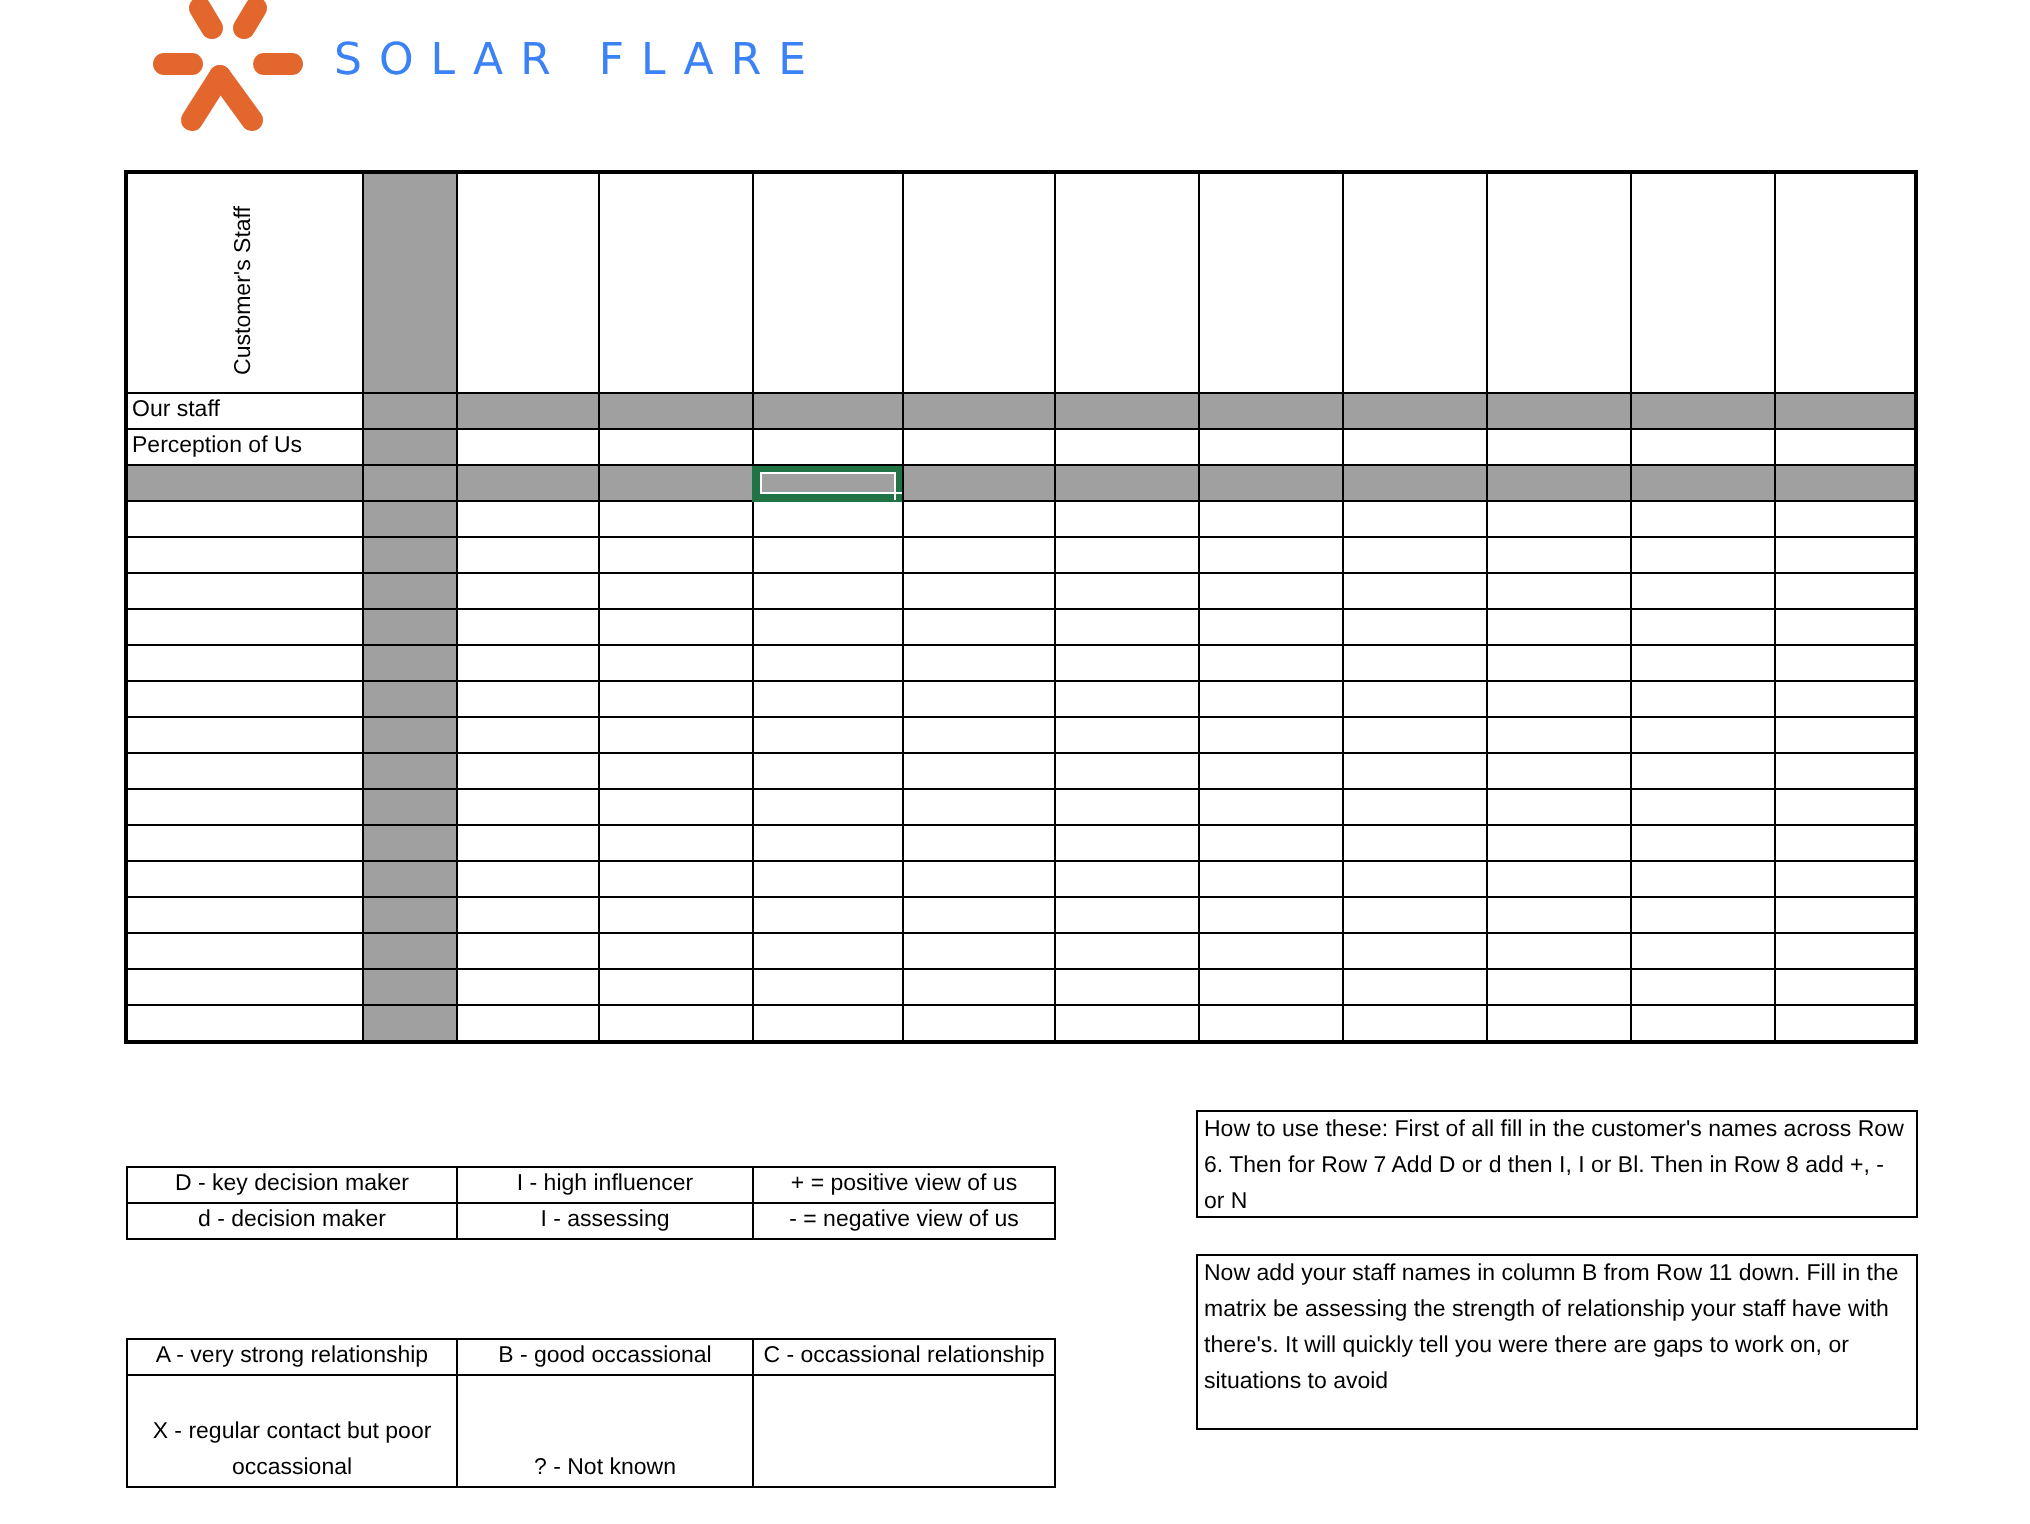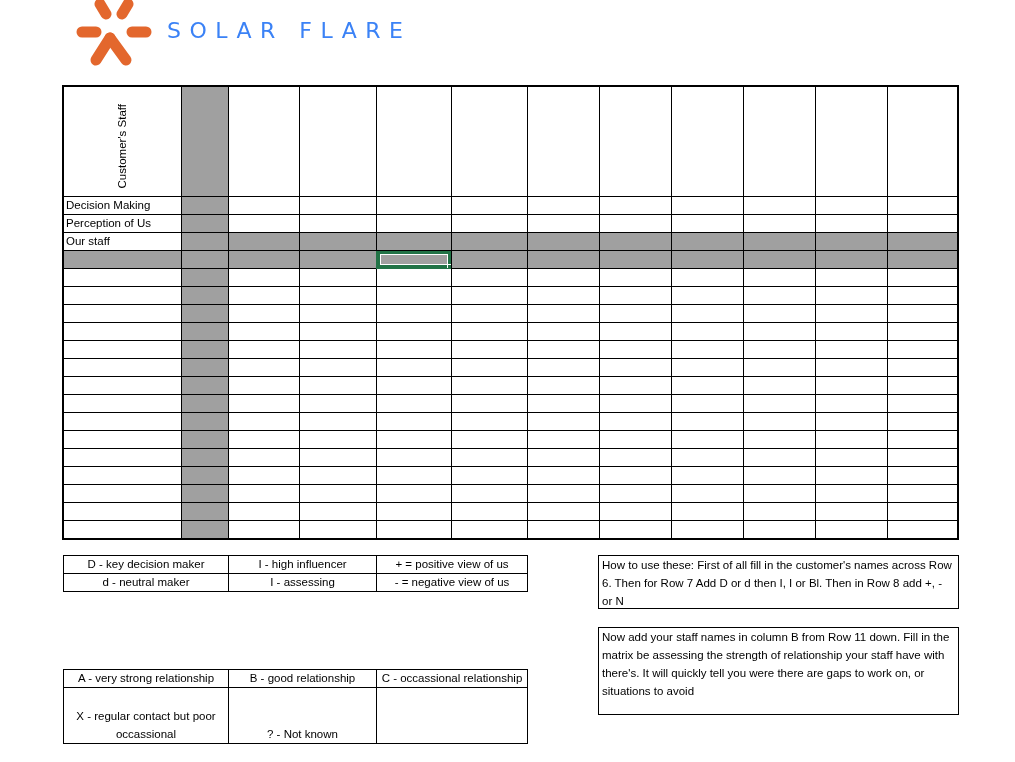--- a/index.html
+++ b/index.html
@@ -67,60 +67,46 @@
         <td></td>
         <td></td>
         <td></td>
         <td></td>
         <td></td>
         <td></td>
         <td></td>
         <td></td>
       </tr>
       <tr>
-        <td class="lbl">Decision Making</td>
-        <td class="grey"></td>
-        <td class=""></td>
-        <td class=""></td>
-        <td class=""></td>
-        <td class=""></td>
-        <td class=""></td>
-        <td class=""></td>
-        <td class=""></td>
-        <td class=""></td>
-        <td class=""></td>
-        <td class=""></td>
+        <td class="lbl">Our staff</td>
+        <td class="grey"></td>
+        <td class="grey"></td>
+        <td class="grey"></td>
+        <td class="grey"></td>
+        <td class="grey"></td>
+        <td class="grey"></td>
+        <td class="grey"></td>
+        <td class="grey"></td>
+        <td class="grey"></td>
+        <td class="grey"></td>
+        <td class="grey"></td>
       </tr>
       <tr>
         <td class="lbl">Perception of Us</td>
         <td class="grey"></td>
         <td class=""></td>
         <td class=""></td>
         <td class=""></td>
         <td class=""></td>
         <td class=""></td>
         <td class=""></td>
         <td class=""></td>
         <td class=""></td>
         <td class=""></td>
         <td class=""></td>
-      </tr>
-      <tr>
-        <td class="lbl">Our staff</td>
-        <td class="grey"></td>
-        <td class="grey"></td>
-        <td class="grey"></td>
-        <td class="grey"></td>
-        <td class="grey"></td>
-        <td class="grey"></td>
-        <td class="grey"></td>
-        <td class="grey"></td>
-        <td class="grey"></td>
-        <td class="grey"></td>
-        <td class="grey"></td>
       </tr>
       <tr>
         <td class="grey"></td>
         <td class="grey"></td>
         <td class="grey"></td>
         <td class="grey"></td>
         <td class="grey sel">
           <span class="handle"></span>
         </td>
         <td class="grey"></td>
@@ -337,50 +323,50 @@
         <td></td>
         <td></td>
         <td></td>
         <td></td>
         <td></td>
         <td></td>
       </tr>
     </tbody>
 </table>
 
-<table class="legend" style="left:63px; top:555px; width:464px;">
+<table class="legend" style="left:63px; top:583px; width:464px;">
   <colgroup>
       <col style="width:165px">
       <col style="width:148px">
       <col style="width:151px">
     </colgroup>
   <tbody>
       <tr>
     <td>D - key decision maker</td>
     <td>I - high influencer</td>
     <td>+ = positive view of us</td>
   </tr>
   <tr>
-    <td>d - neutral maker</td>
+    <td>d - decision maker</td>
     <td>I - assessing</td>
     <td>- = negative view of us</td>
   </tr>
 </tbody>
   </table>
 
 <table class="legend" style="left:63px; top:627px; width:464px;margin-top:42px;">
   <colgroup>
       <col style="width:165px">
       <col style="width:148px">
       <col style="width:151px">
     </colgroup>
   <tbody>
       <tr>
     <td>A - very strong relationship</td>
-    <td>B - good relationship</td>
+    <td>B - good occassional</td>
     <td>C - occassional relationship</td>
   </tr>
   <tr style="height:56px;">
     <td style="vertical-align:bottom; line-height:18px; white-space:normal; padding:0 6px;">X - regular contact but poor occassional</td>
     <td style="vertical-align:bottom;">? - Not known</td>
     <td></td>
   </tr>
 </tbody>
   </table>
 

